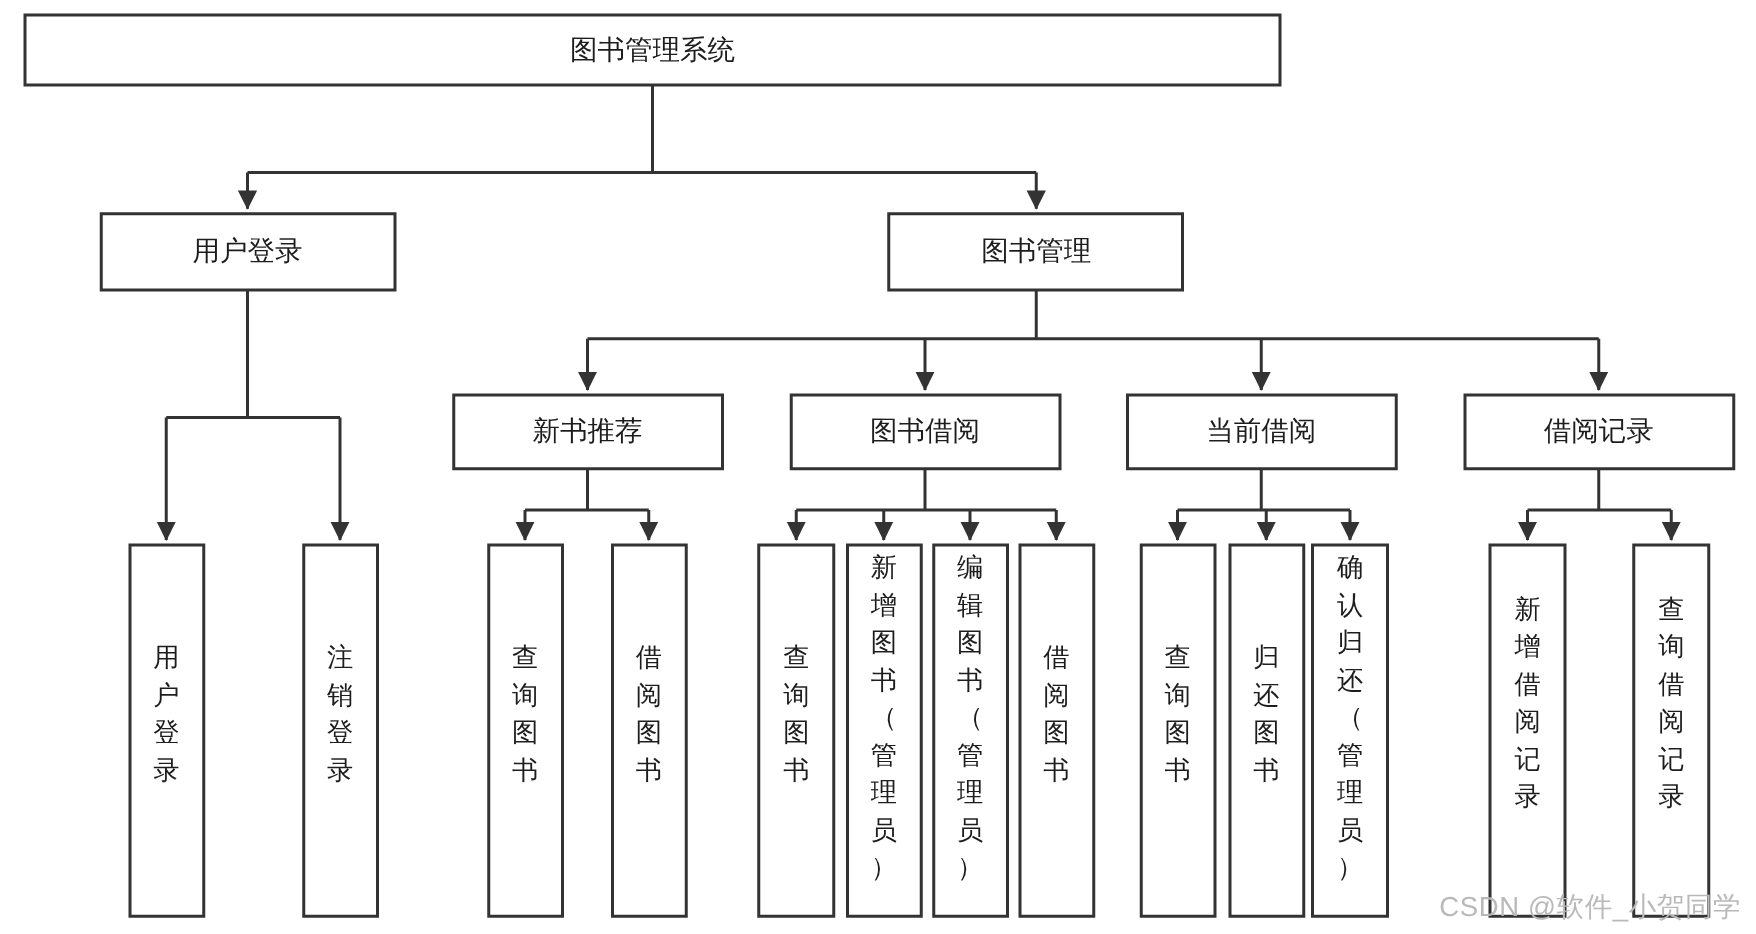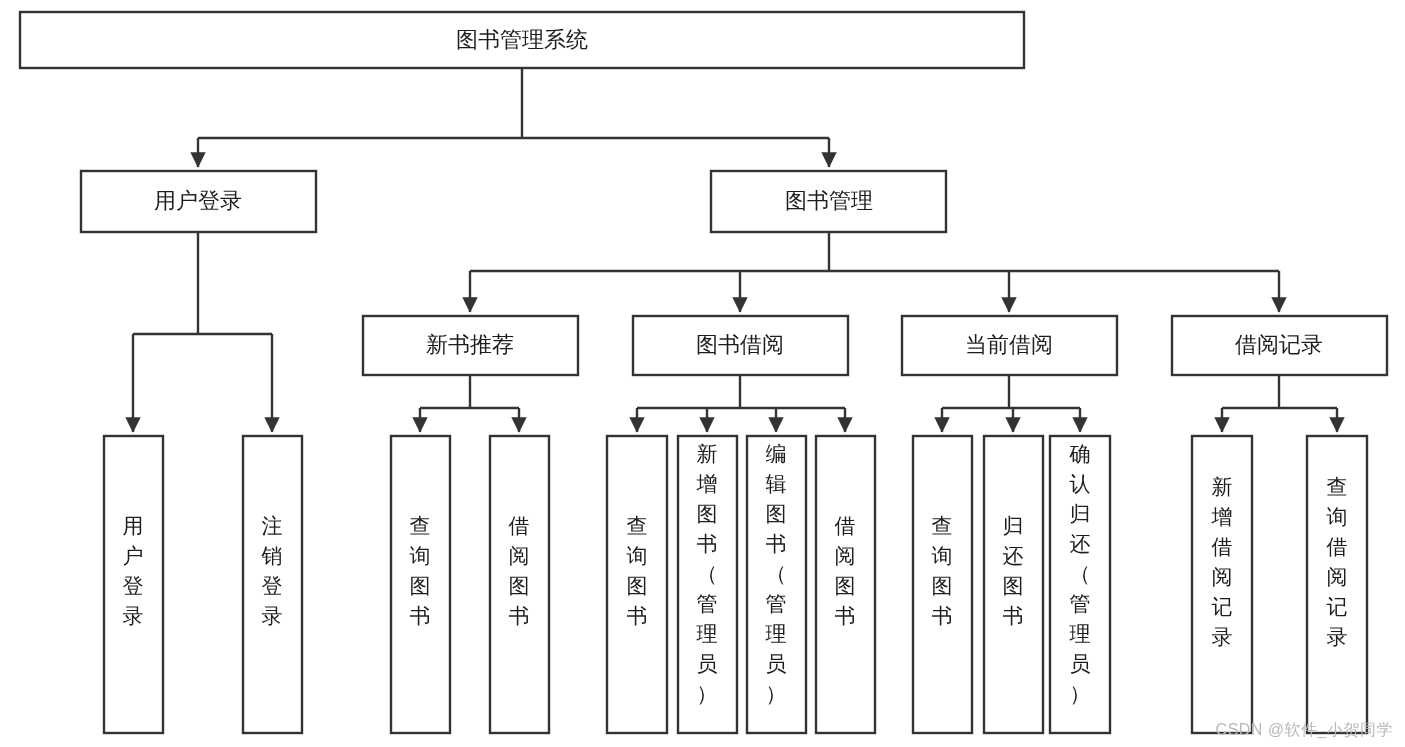--- a/index.html
+++ b/index.html
@@ -43,21 +43,21 @@
     stroke: #333333;
     stroke-width: 2.4;
     fill: none;
     stroke-linecap: butt;
   }
   .watermark {
     position: absolute;
     right: 12px;
     bottom: 6px;
     font-family: "Liberation Sans", "DejaVu Sans", sans-serif;
-    font-size: 16px;
+    font-size: 22px;
     color: #b9b9b9;
     letter-spacing: 0.5px;
     white-space: nowrap;
     user-select: none;
   }
 </style>
 </head>
 <body>
 
 <div id="chart-root">

